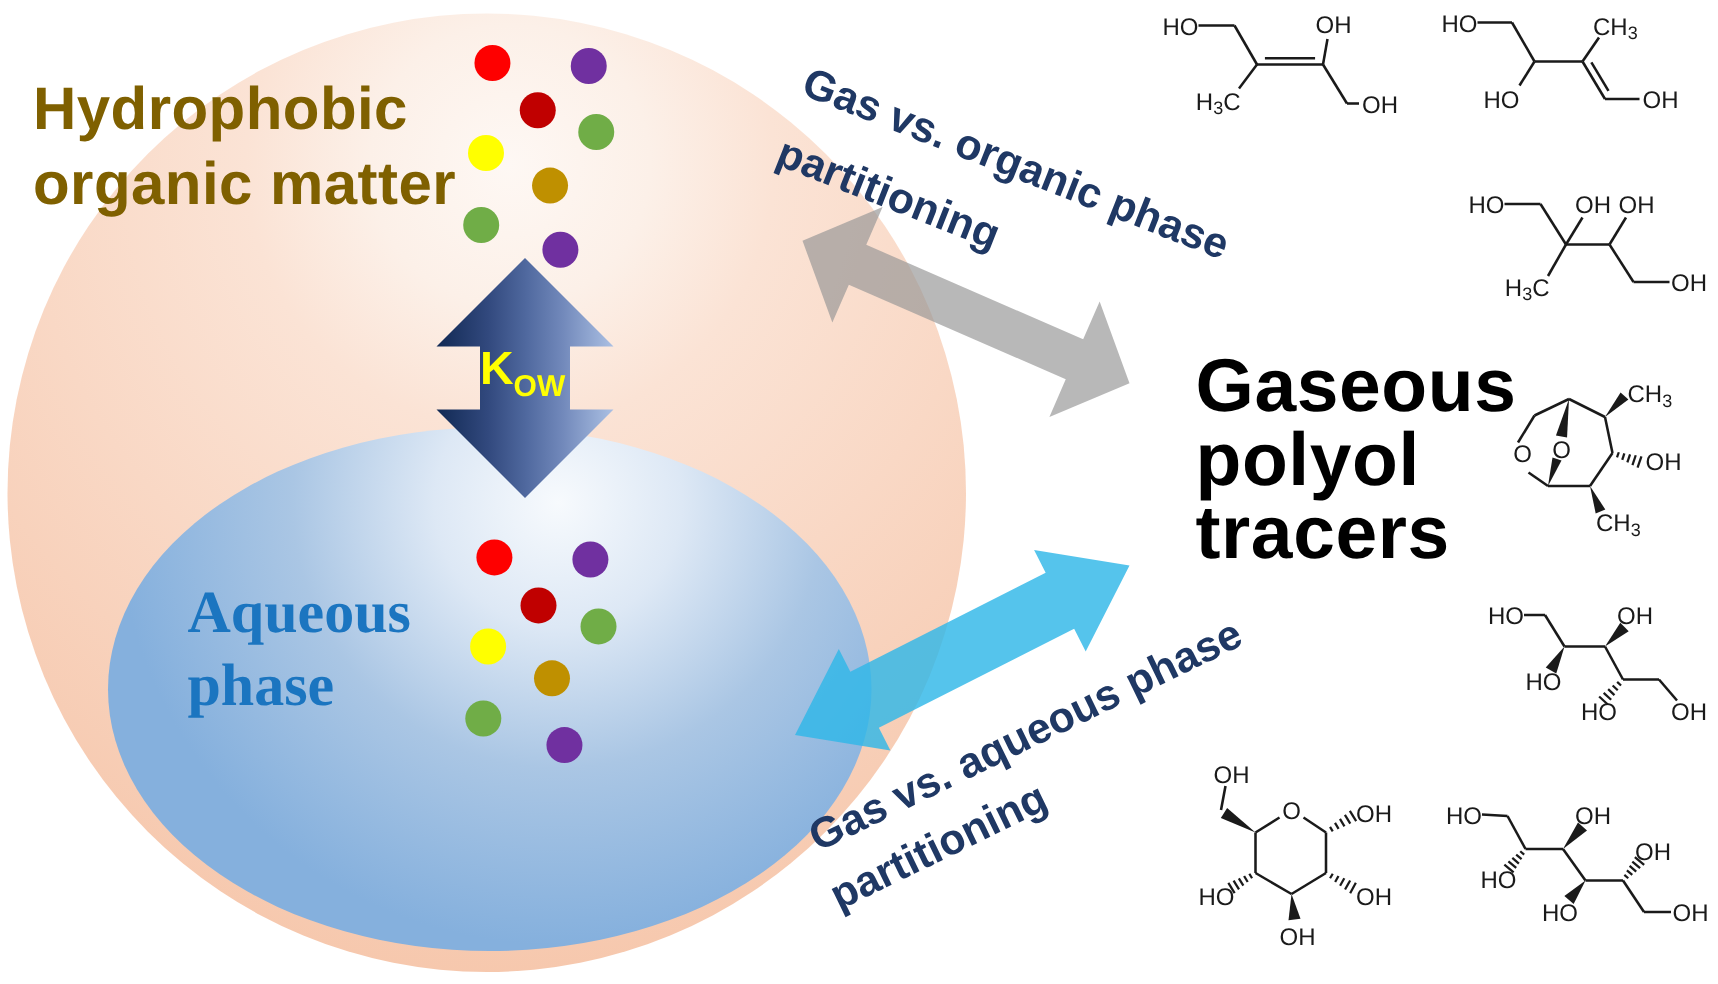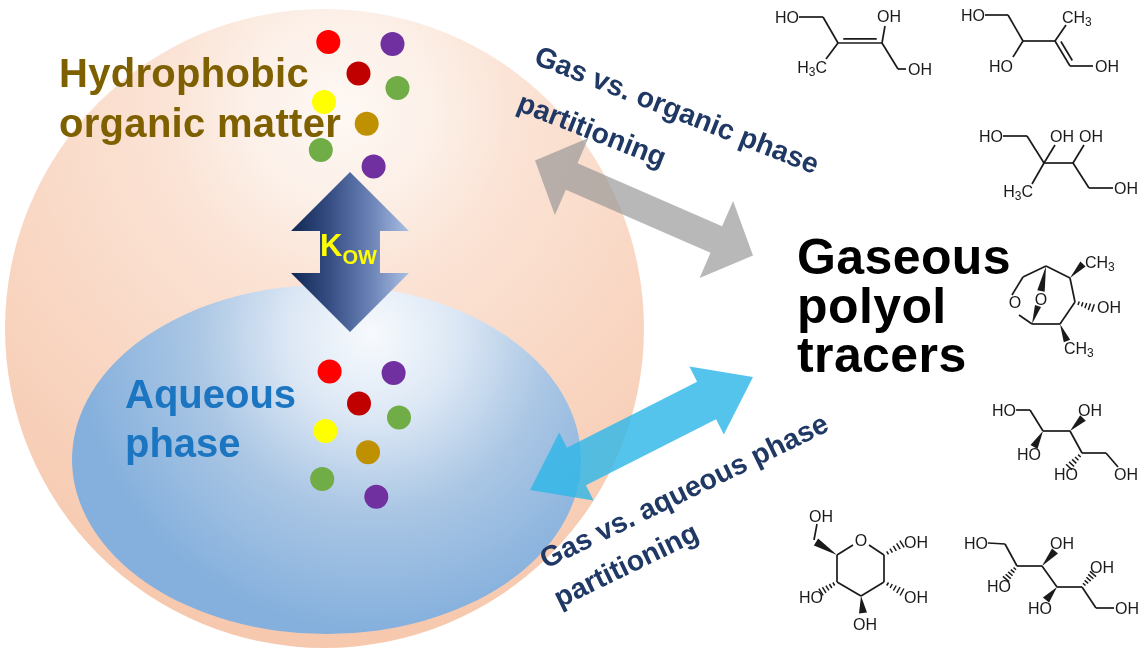--- a/index.html
+++ b/index.html
@@ -175,19 +175,19 @@
     <line x1="1089.9" y1="571.4" x2="1096.1" y2="576.6" stroke="#1a1a1a" stroke-width="1.5"></line>
 <line x1="1082" y1="587" x2="1096" y2="608" stroke="#1a1a1a" stroke-width="1.7"></line>
 <line x1="1096" y1="608" x2="1114" y2="608" stroke="#1a1a1a" stroke-width="1.7"></line>
 <text x="988" y="549" font-size="16" font-family="Liberation Sans, sans-serif" fill="#1a1a1a" text-anchor="end"><tspan>HO</tspan></text>
 <text x="1011" y="592" font-size="16" font-family="Liberation Sans, sans-serif" fill="#1a1a1a" text-anchor="end"><tspan>HO</tspan></text>
 <text x="1050" y="549" font-size="16" font-family="Liberation Sans, sans-serif" fill="#1a1a1a" text-anchor="start"><tspan>OH</tspan></text>
 <text x="1028" y="614" font-size="16" font-family="Liberation Sans, sans-serif" fill="#1a1a1a" text-anchor="start"><tspan>HO</tspan></text>
 <text x="1090" y="573" font-size="16" font-family="Liberation Sans, sans-serif" fill="#1a1a1a" text-anchor="start"><tspan>OH</tspan></text>
 <text x="1115" y="614" font-size="16" font-family="Liberation Sans, sans-serif" fill="#1a1a1a" text-anchor="start"><tspan>OH</tspan></text>
 </svg>
-<div class="t" style="left:22px;top:48px;font-size:40px;line-height:50px;letter-spacing:0.3px;color:#7f6000;margin-left:37px;">Hydrophobic<br>organic matter</div>
-<div class="t" style="left:125px;top:370px;font-size:40px;line-height:49px;color:#1b75c0;">Aqueous<br>phase</div>
+<div class="t" style="left:22px;top:48px;font-size:40px;line-height:50px;letter-spacing:0.3px;color:#7f6000;">Hydrophobic<br>organic matter</div>
+<div class="t" style="left:125px;top:383px;font-size:40px;line-height:49px;color:#1b75c0;font-family:Liberation Serif, serif;">Aqueous<br>phase</div>
 <div class="t" style="left:797px;top:233px;font-size:50px;line-height:49px;letter-spacing:0.4px;color:#000;">Gaseous<br>polyol<br>tracers</div>
 <div class="t" style="left:677px;top:110px;font-size:28.5px;color:#1f3864;transform:translate(-50%,-50%) rotate(21.5deg);">Gas vs. organic phase</div>
 <div class="t" style="left:592px;top:130px;font-size:28.5px;color:#1f3864;transform:translate(-50%,-50%) rotate(21.5deg);">partitioning</div>
 <div class="t" style="left:684px;top:491px;font-size:28.5px;color:#1f3864;transform:translate(-50%,-50%) rotate(-26deg);">Gas vs. aqueous phase</div>
 <div class="t" style="left:626px;top:565px;font-size:28.5px;color:#1f3864;transform:translate(-50%,-50%) rotate(-26deg);">partitioning</div>
 <div class="t" style="left:320px;top:229.5px;font-size:31px;line-height:31px;color:#ffff00;">K<span style="font-size:20px;vertical-align:-8px;">OW</span></div>
 </body></html>

